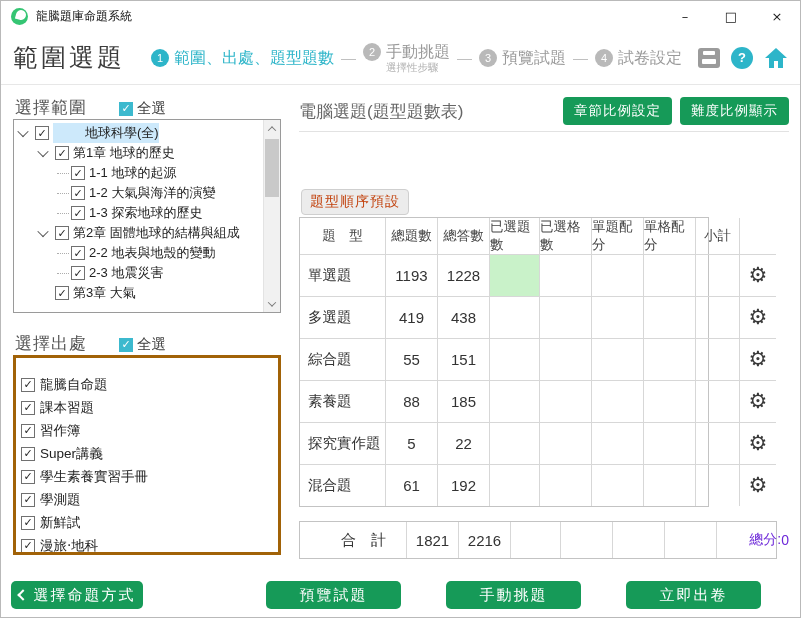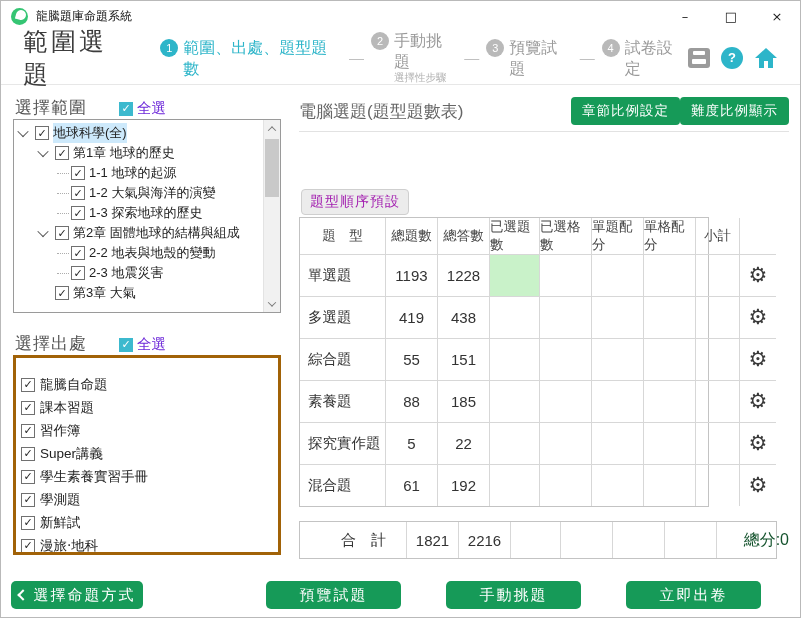--- a/index.html
+++ b/index.html
@@ -9,89 +9,89 @@
 
   
   .titlebar { position:absolute; top:0; left:0; right:0; height:30px; background:#fff; display:flex; align-items:center; padding-left:10px; }
   .appicon { width:17px; height:17px; border-radius:50%; background:#35c573; position:relative; overflow:hidden; }
   .appicon::after { content:""; position:absolute; width:10px; height:10px; background:#fff; border-radius:50% 50% 50% 0; top:2px; left:5px; transform:rotate(15deg); }
   .wintitle { font-size:12px; color:#111; margin-left:8px; }
   .winbtns { margin-left:auto; display:flex; height:30px; }
   .winbtn { width:46px; height:30px; display:flex; align-items:center; justify-content:center; font-size:13px; color:#222; font-family:"DejaVu Sans",sans-serif; }
 
   
-  .header { position:absolute; top:30px; left:0; right:0; height:54px; display:flex; align-items:center; padding:0 22px; border-bottom:1px solid #e7e7e7; }
+  .header { position:absolute; top:30px; left:0; right:0; height:54px; display:flex; align-items:center; padding:0 12px; border-bottom:1px solid #e7e7e7; }
   .pagetitle { font-size:25px; color:#3c3c3c; letter-spacing:3px; margin-right:26px; font-weight:400; }
   .steps { display:flex; align-items:center; }
   .step { display:flex; align-items:flex-start; }
   .stepnum { width:18px; height:18px; border-radius:50%; background:#b9b9b9; color:#fff; font-size:11px; display:flex; align-items:center; justify-content:center; margin-right:5px; flex:none; margin-top:2px; }
   .step.active .stepnum { background:#2db5c9; }
   .steplabel { font-size:16px; color:#9a9a9a; line-height:21px; }
   .step.active .steplabel { color:#2db5c9; }
   .stepcol { display:flex; flex-direction:column; }
   .stepsub { font-size:10.5px; color:#b3b3b3; margin-top:-1px; }
   .dash { color:#c0c0c0; font-size:15px; margin:0 7px; }
   .hdr-icons { margin-left:auto; display:flex; align-items:center; gap:11px; }
   .icon-save { width:22px; height:20px; }
   .icon-help { width:22px; height:22px; border-radius:50%; background:#2db5c9; color:#fff; font-size:13px; font-weight:bold; display:flex; align-items:center; justify-content:center; }
   .icon-home { width:24px; height:22px; }
 
   
   .paneltitle { position:absolute; font-size:17px; color:#555; letter-spacing:1px; }
-  .selall { position:absolute; display:flex; align-items:center; gap:4px; font-size:14.5px; color:#6d28d9; }
+  .selall { position:absolute; display:flex; align-items:center; gap:4px; font-size:14.5px; color:#404040; }
   .cbx { width:14px; height:14px; border:1px solid #707070; background:#fff; display:inline-flex; align-items:center; justify-content:center; font-size:11px; color:#1d1d1d; flex:none; line-height:1; }
   .cbx::after { content:"✓"; }
   .cbx.teal { background:#3cb9ce; border-color:#3cb9ce; color:#fff; }
 
   .treebox { position:absolute; left:12px; top:118px; width:268px; height:194px; border:1px solid #9a9a9a; background:#fff; overflow:hidden; }
   .treeinner { position:absolute; left:0; top:0; right:17px; bottom:0; overflow:hidden; padding-top:3px; }
   .tree-row { height:20px; line-height:20px; display:flex; align-items:center; font-size:13px; color:#222; white-space:nowrap; }
   .tree-row.lvl0 { padding-left:5px; }
   .tree-row.lvl1 { padding-left:25px; }
   .tree-row.lvl2 { padding-left:43px; }
   .chev { width:8px; height:8px; border-right:1.6px solid #555; border-bottom:1.6px solid #555; transform:rotate(45deg) translate(-1px,-1px); display:inline-block; margin-right:8px; flex:none; }
   .chevsp { width:16px; display:inline-block; flex:none; }
   .guide { width:12px; border-bottom:1px dotted #adadad; display:inline-block; margin-right:2px; flex:none; }
   .tree-row .cbx { margin-right:4px; }
-  .tlabel.sel { background:#cde9fb; }
+  .tlabel.sel { background:#cde9fb;padding-left:32px; }
 
   .listbox { position:absolute; left:12px; top:354px; width:268px; height:200px; border:3px solid #a16207; background:#fff; overflow:hidden; padding-top:15px; }
   .list-row { height:23px; display:flex; align-items:center; padding-left:5px; font-size:13.5px; color:#222; }
   .list-row .cbx { margin-right:5px; }
 
   
   .sbar { position:absolute; top:0; right:0; width:17px; bottom:0; background:#f1f1f1; border-left:1px solid #e3e3e3; }
   .sarrow { position:absolute; left:0; width:16px; height:17px; display:flex; align-items:center; justify-content:center; }
   .sarrow span { width:6px; height:6px; border-right:1.4px solid #7a7a7a; border-bottom:1.4px solid #7a7a7a; display:block; }
   .sarrow.up { top:0; } .sarrow.up span { transform:rotate(-135deg) translate(-1px,-1px); }
   .sarrow.down { bottom:0; } .sarrow.down span { transform:rotate(45deg) translate(-1px,-1px); }
   .sthumb { position:absolute; left:1px; width:14px; top:19px; height:58px; background:#c9c9c9; }
 
   
   .maintitle { position:absolute; left:298px; top:99px; font-size:17px; color:#666; }
-  .topbtns { position:absolute; top:96px; right:11px; display:flex; }
+  .topbtns { position:absolute; top:96px; right:11px; display:flex; gap:8px; }
   .greenbtn { background:#169a58; color:#fff; border:none; border-radius:4px; font-size:13.5px; padding:5px 11px; font-family:inherit; letter-spacing:1px; }
   .hdivider { position:absolute; left:298px; right:11px; top:130px; border-top:1px solid #e2e2e2; }
-  .ordertag { position:absolute; left:300px; top:188px; background:#ececec; border:1px solid #cfcfcf; border-radius:4px; color:#a21caf; font-size:14px; padding:3px 8px; letter-spacing:1px; }
+  .ordertag { position:absolute; left:300px; top:188px; background:#ececec; border:1px solid #cfcfcf; border-radius:4px; color:#c2410c; font-size:14px; padding:3px 8px; letter-spacing:1px; }
 
   .qtable { position:absolute; left:298px; top:216px; width:410px; border:1px solid #c3c3c3; background:#fff; }
   .trow { display:grid; grid-template-columns:86px 52px 52px 50px 52px 52px 52px 44px 36px; }
   .tcell { border-right:1px solid #d7d7d7; height:42px; display:flex; align-items:center; justify-content:center; font-size:15px; color:#333; }
   .trow .tcell:last-child { border-right:none; }
   .trow + .trow .tcell { border-top:1px solid #d7d7d7; }
   .trow.thead .tcell { height:36px; font-size:13.5px; color:#444; }
   .tcell.typec { justify-content:flex-start; padding-left:8px; font-size:14.5px; }
   .tcell.hl { background:#c9f2c9; }
   .gear { font-family:"DejaVu Sans",sans-serif; font-size:21px; color:#3a3a3a; line-height:1; }
 
   .ftable { position:absolute; left:298px; top:520px; width:478px; border:1px solid #c3c3c3; background:#fff;padding-left:21px; }
   .frow { display:grid; grid-template-columns:86px 52px 52px 50px 52px 52px 52px 80px; }
   .fcell { border-right:1px solid #d7d7d7; height:36px; display:flex; align-items:center; justify-content:center; font-size:15px; color:#333; }
   .frow .fcell:last-child { border-right:none; justify-content:flex-end; padding-right:8px; }
-  .score { color:#14532d; font-size:16px; }
+  .score { color:#6d28d9; font-size:14px; }
 
   
   .bbtn { position:absolute; top:580px; height:28px; background:#169a58; color:#fff; border:none; border-radius:5px; font-size:15px; font-family:inherit; letter-spacing:2px; display:flex; align-items:center; justify-content:center; }
   .chevleft { width:8px; height:8px; border-left:2px solid #fff; border-bottom:2px solid #fff; transform:rotate(45deg); display:inline-block; margin-right:7px; flex:none; }
 </style>
 </head>
 <body>
 
 <div class="app">
 

